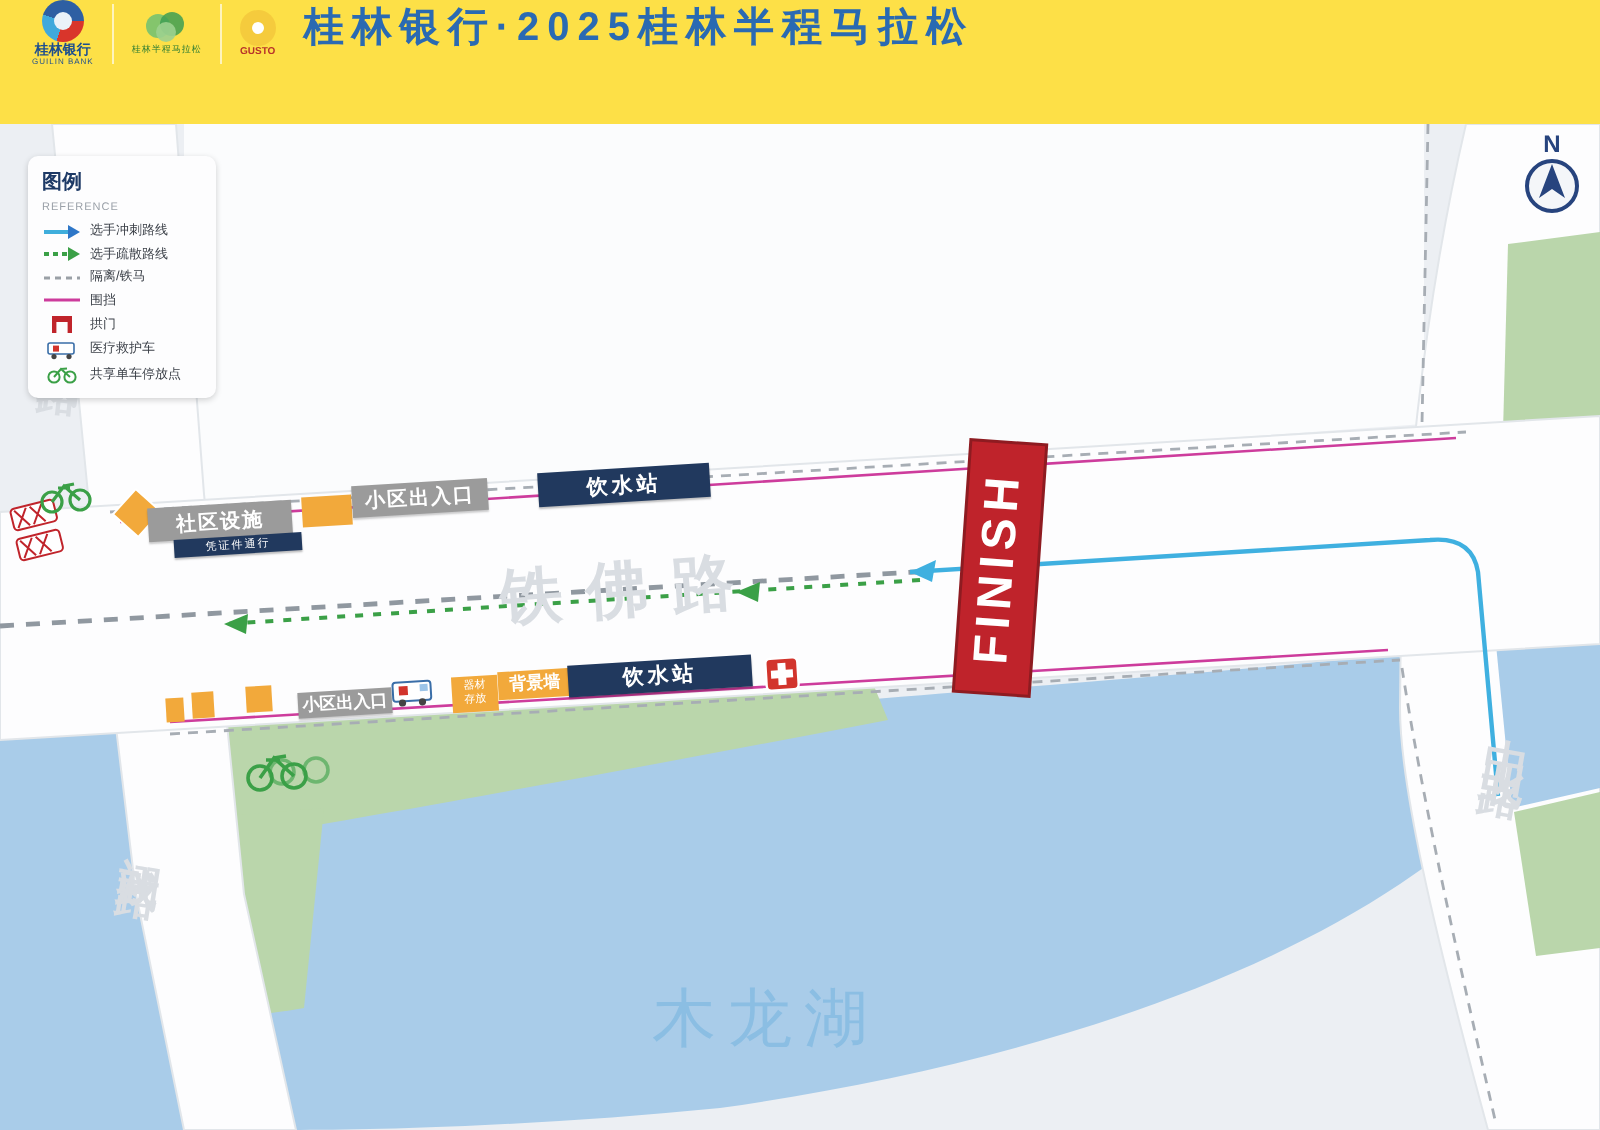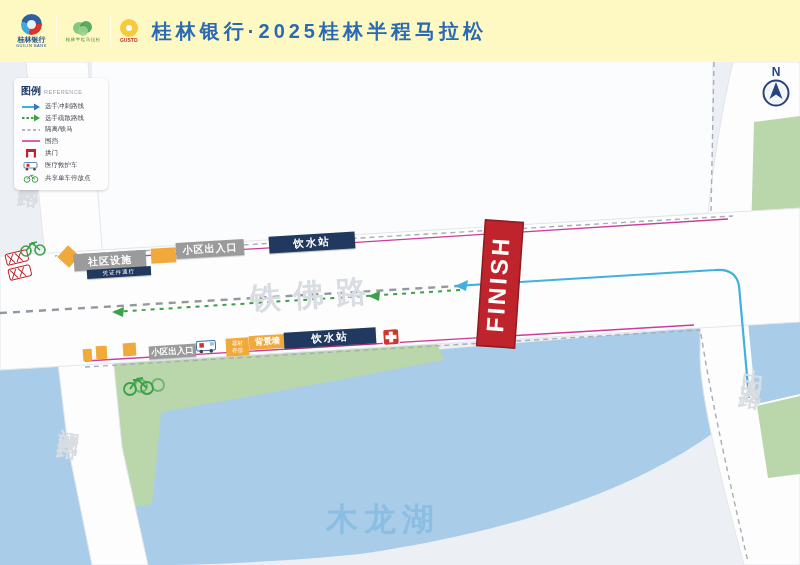--- a/index.html
+++ b/index.html
@@ -4,21 +4,21 @@
 <style>
   html,body{margin:0;padding:0;}
   body{
     width:800px;height:565px;overflow:hidden;position:relative;
     font-family:"Liberation Sans","DejaVu Sans",sans-serif;
     background:#ECEFF3;
   }
   
   .header{
     position:absolute;top:0;left:0;width:800px;height:62px;
-    background:#fef9c3;display:flex;align-items:center;
+    background:#fde047;display:flex;align-items:flex-start;
     box-sizing:border-box;padding:0 18px 0 16px;
   }
   .logos{display:flex;align-items:center;gap:9px;}
   .logo{display:flex;flex-direction:column;align-items:center;line-height:1.05;}
   .logo-cn{font-size:7px;font-weight:bold;color:#1D4E8F;margin-top:1px;white-space:nowrap;}
   .logo-en{font-size:4px;color:#1D4E8F;letter-spacing:.5px;white-space:nowrap;}
   .bank-icon{width:21px;height:21px;border-radius:50%;
     background:conic-gradient(#2E5FA3 0 25%,#D9352B 25% 55%,#3FA9DC 55% 80%,#2E5FA3 80% 100%);
     position:relative;}
   .bank-icon::after{content:"";position:absolute;inset:6px;background:#EAF2F9;border-radius:50%;}
@@ -32,21 +32,21 @@
   .map-title{margin-left:auto;font-size:26px;font-weight:800;color:#1C5C9E;letter-spacing:2px;white-space:nowrap;}
   
   .map{position:absolute;top:62px;left:0;width:800px;height:503px;}
   .map svg.base{position:absolute;top:0;left:0;}
   .road-label{position:absolute;color:#D9DDE2;font-weight:bold;pointer-events:none;}
   .v{writing-mode:vertical-rl;}
   .lbl-yiwu-top{left:17px;top:98px;font-size:21px;letter-spacing:5px;transform:rotate(6deg);}
   .lbl-yiwu-bottom{left:58px;top:350px;font-size:21px;letter-spacing:5px;transform:rotate(9deg);}
   .lbl-zhongshan{left:741px;top:290px;font-size:22px;letter-spacing:6px;transform:rotate(10deg);}
   .lbl-tiefo{left:250px;top:212px;font-size:31px;letter-spacing:12px;transform:rotate(-4deg);}
-  .lbl-lake{position:absolute;left:326px;top:436px;font-size:32px;font-weight:bold;color:#8BBEE3;letter-spacing:6px;}
+  .lbl-lake{position:absolute;left:326px;top:426px;font-size:32px;font-weight:normal;color:#8BBEE3;letter-spacing:6px;}
   
   .fbox{position:absolute;display:flex;align-items:center;justify-content:center;
     color:#fff;white-space:nowrap;transform:rotate(-3.5deg);box-sizing:border-box;}
   .gray{background:#9B9B9B;box-shadow:0 1px 1px rgba(0,0,0,.2);}
   .navy{background:#21395E;box-shadow:0 1px 1px rgba(0,0,0,.25);}
   .orange{background:#F2A93B;}
   .b-community{left:74px;top:190px;width:72px;height:17px;font-size:10px;font-weight:bold;letter-spacing:1px;}
   .b-community-note{left:87px;top:206px;width:64px;height:9px;font-size:5.5px;letter-spacing:1px;}
   .b-orange-top{left:151px;top:186px;width:25px;height:15px;}
   .b-gate-top{left:176px;top:179px;width:68px;height:16px;font-size:10px;font-weight:bold;letter-spacing:1px;}
@@ -54,21 +54,21 @@
   .b-o1{left:83px;top:287px;width:9px;height:12px;}
   .b-o2{left:96px;top:284px;width:11px;height:13px;}
   .b-o3{left:123px;top:281px;width:13px;height:13px;}
   .b-gate-bottom{left:149px;top:283px;width:47px;height:13px;font-size:8.5px;font-weight:bold;}
   .b-equip{left:226px;top:276px;width:23px;height:18px;font-size:5.5px;line-height:1.2;flex-direction:column;}
   .b-backdrop{left:249px;top:273px;width:37px;height:14px;font-size:8.5px;font-weight:bold;}
   .b-water-bottom{left:284px;top:268px;width:92px;height:16px;font-size:10.5px;font-weight:bold;letter-spacing:2px;}
   
   .legend{position:absolute;left:14px;top:16px;width:94px;background:#FDFDFE;border-radius:5px;
     box-shadow:0 1px 3px rgba(0,0,0,.18);padding:6px 7px 7px 7px;box-sizing:border-box;}
-  .legend-title{display:flex;align-items:baseline;gap:3px;margin-bottom:4px;}
+  .legend-title{display:flex;align-items:baseline;gap:3px;margin-bottom:4px;flex-direction:column;}
   .legend-title .t1{font-size:10px;font-weight:bold;color:#1E3A66;}
   .legend-title .t2{font-size:5.5px;color:#9AA0A8;letter-spacing:.5px;}
   .lrow{display:flex;align-items:center;gap:4px;margin-bottom:2.5px;}
   .lrow span{font-size:6.5px;color:#3A3F47;white-space:nowrap;}
 </style>
 </head>
 <body>
 
 <div class="header">
   <div class="logos">

